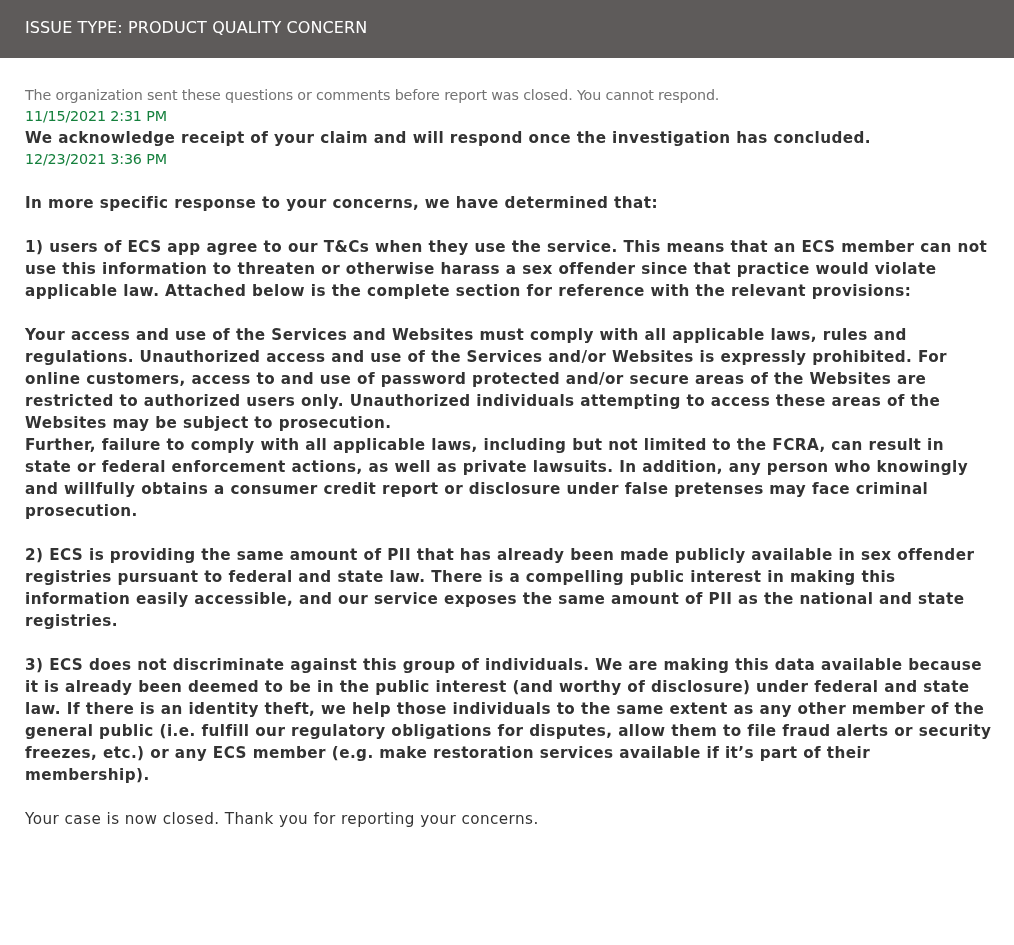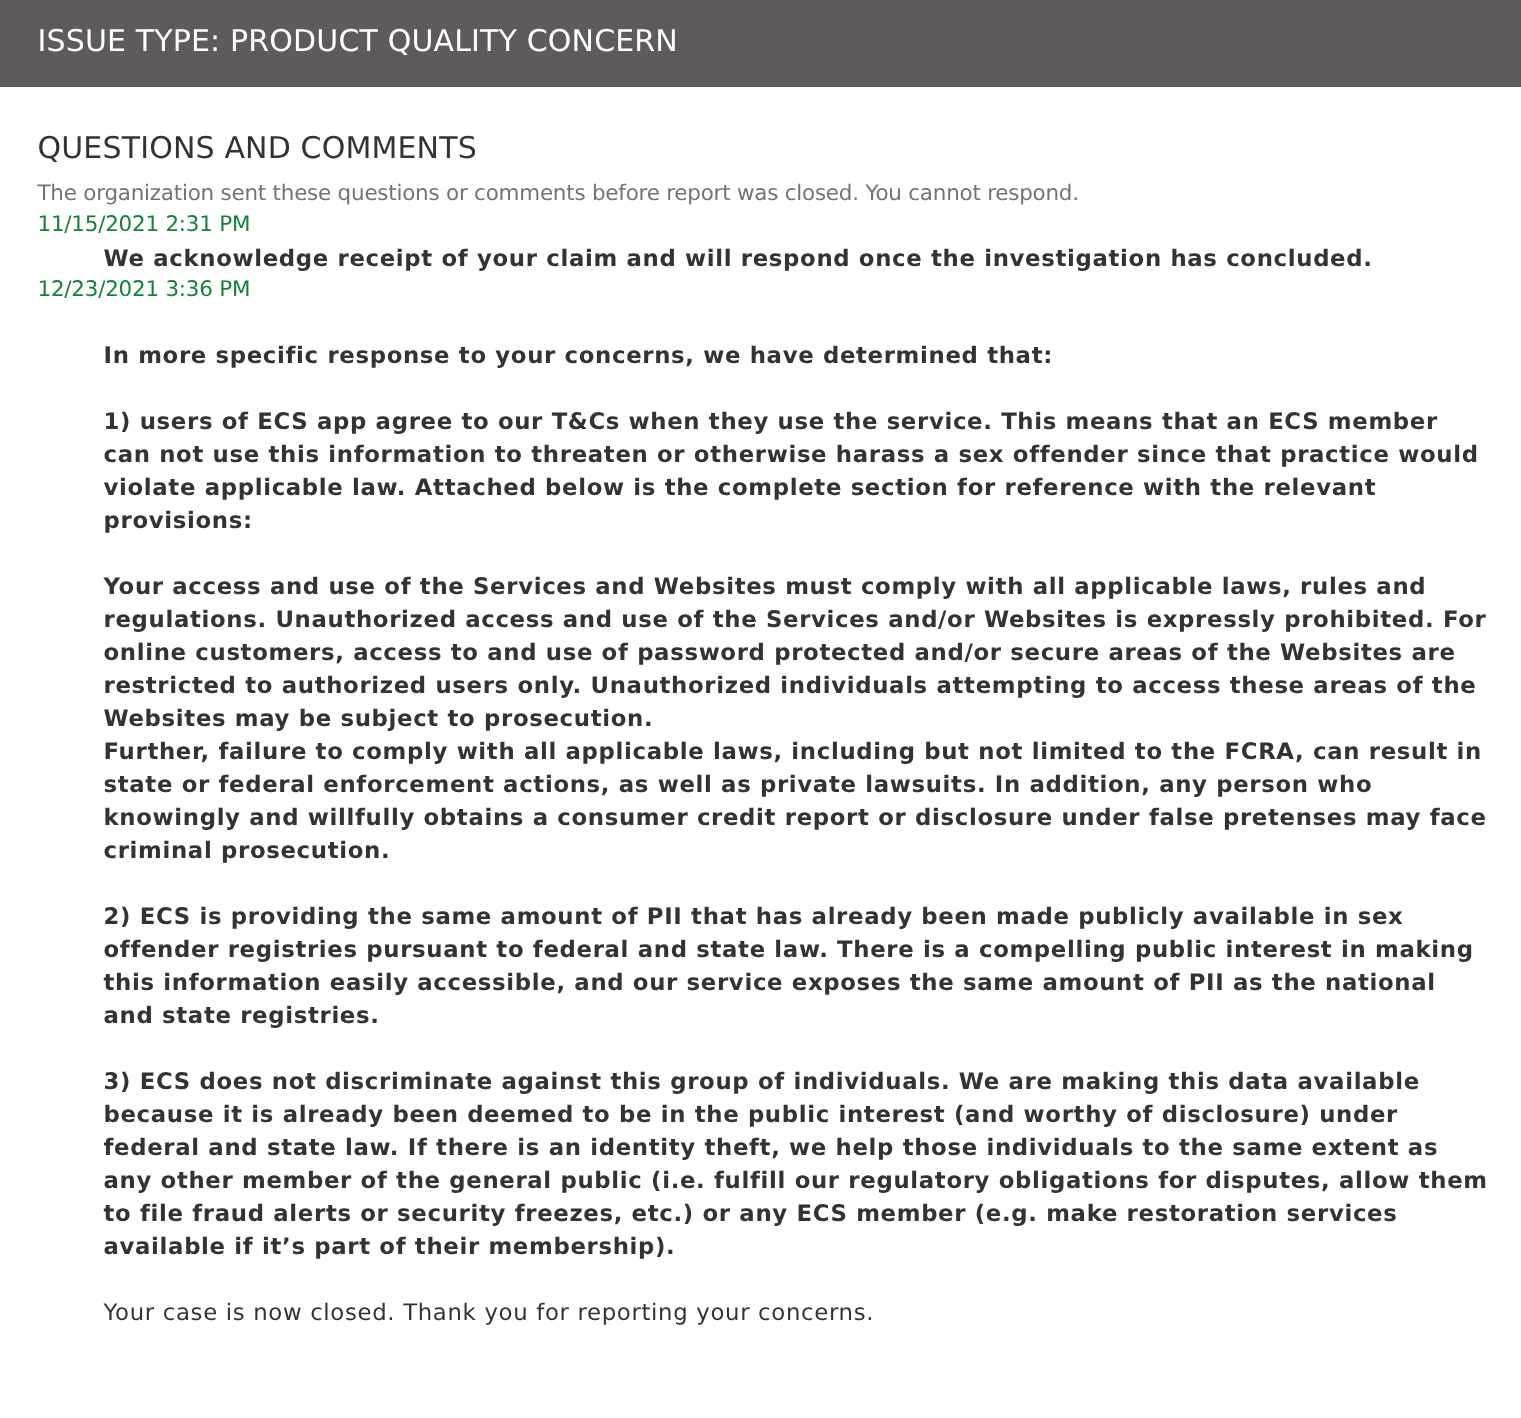--- a/index.html
+++ b/index.html
@@ -15,21 +15,21 @@
       color: #333333;
     }
     .header-bar {
       height: 58px;
       background: #5e5b5a;
       box-sizing: border-box;
       padding: 14px 0 0 25px;
     }
     .header-title {
       color: #ffffff;
-      font-size: 20px;
+      font-size: 16px;
       font-weight: normal;
       letter-spacing: 0.1px;
       line-height: 27px;
       white-space: nowrap;
     }
     .content {
       padding: 27px 0 0 25px;
       width: 970px;
     }
     .section-title {
@@ -54,21 +54,20 @@
       line-height: 21px;
       letter-spacing: -0.15px;
       white-space: nowrap;
     }
     .message {
       font-size: 15.2px;
       font-weight: bold;
       color: #333333;
       line-height: 22px;
       letter-spacing: 0.45px;
-      margin-left: 44px;
     }
     .message p {
       margin: 0;
     }
     .message .gap {
       height: 22px;
     }
     .message .subhead {
       font-weight: 600;
     }
@@ -77,21 +76,20 @@
     }
   </style>
 </head>
 <body>
 
 <div class="header-bar">
   <div class="header-title">ISSUE TYPE: PRODUCT QUALITY CONCERN</div>
 </div>
 
 <div class="content">
-  <div class="section-title">QUESTIONS AND COMMENTS</div>
   <div class="notice">The organization sent these questions or comments before report was closed. You cannot respond.</div>
 
   <div class="entry">
     <div class="timestamp">11/15/2021 2:31 PM</div>
     <div class="message">
       <p>We acknowledge receipt of your claim and will respond once the investigation has concluded.</p>
     </div>
   </div>
 
   <div class="entry">

